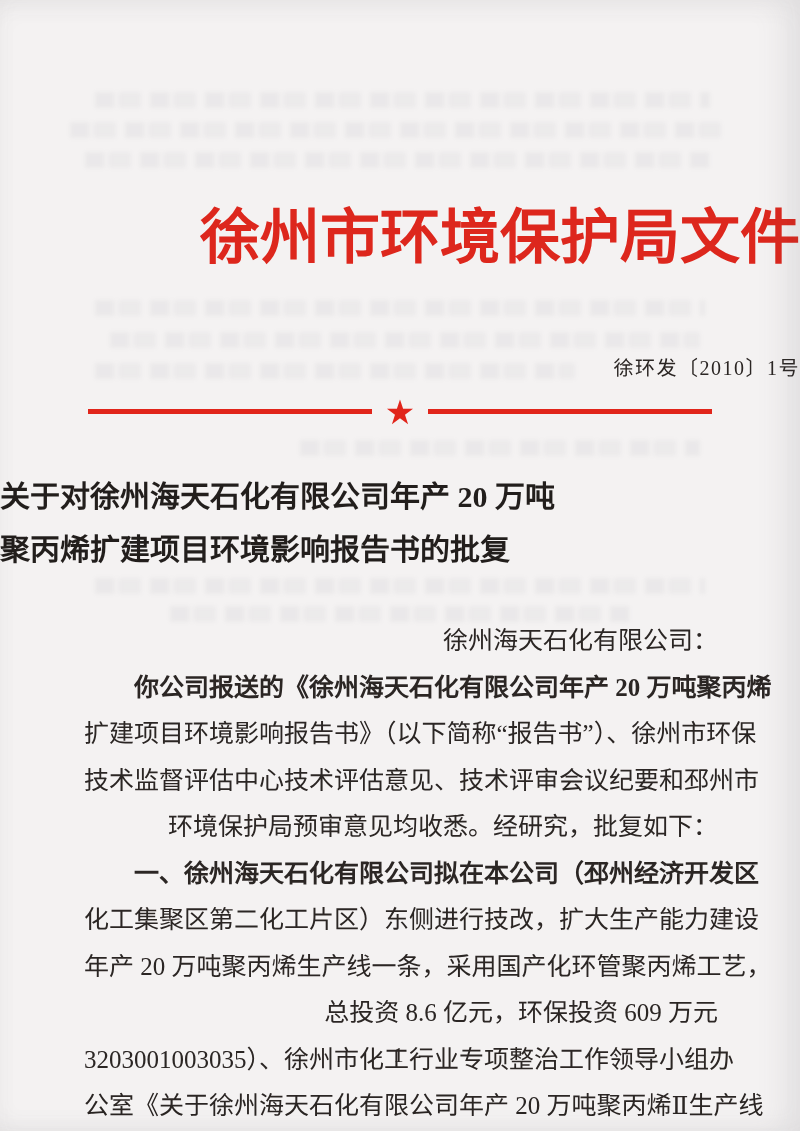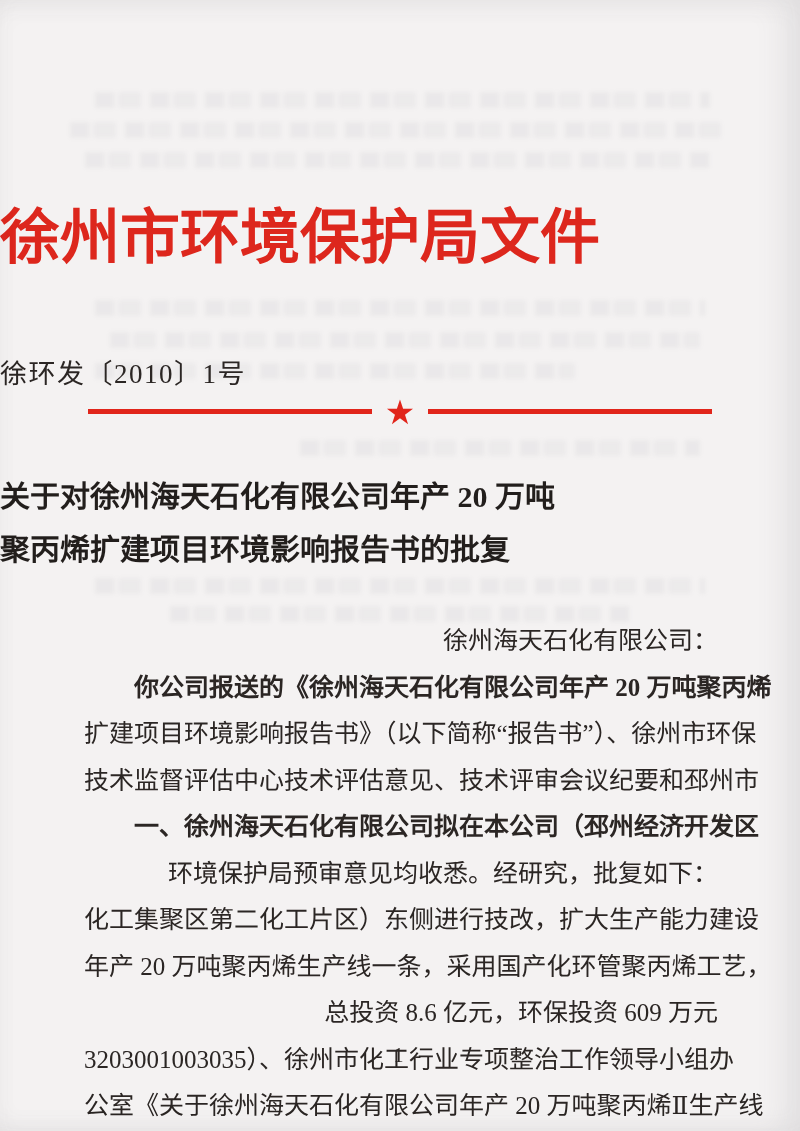--- a/index.html
+++ b/index.html
@@ -38,34 +38,34 @@
       rgba(140,140,150,0.00) 46px 55px);
     filter: blur(2.2px);
     opacity: 0.55;
     pointer-events: none;
   }
   .header-title {
     position: absolute;
     top: 188px;
     left: 0;
     width: 100%;
-    text-align: left;
+    text-align: right;
     font-size: 60px;
     font-weight: 700;
     letter-spacing: 0px;
     color: #dd271d;
     white-space: nowrap;
   }
   .doc-number {
     position: absolute;
     top: 352px;
     left: 0;
     width: 100%;
-    text-align: left;
-    font-size: 27px;
+    text-align: right;
+    font-size: 20px;
     letter-spacing: 1.5px;
     color: #2b2624;
   }
   .red-rule {
     position: absolute;
     top: 393px;
     left: 88px;
     width: 624px;
     height: 36px;
     display: flex;
@@ -156,22 +156,22 @@
   <div class="doc-title">
     <div>关于对徐州海天石化有限公司年产 20 万吨</div>
     <div>聚丙烯扩建项目环境影响报告书的批复</div>
   </div>
 
   <div class="doc-body">
     <div class="line">徐州海天石化有限公司：</div>
     <div class="line indent">你公司报送的《徐州海天石化有限公司年产 20 万吨聚丙烯</div>
     <div class="line">扩建项目环境影响报告书》（以下简称“报告书”）、徐州市环保</div>
     <div class="line">技术监督评估中心技术评估意见、技术评审会议纪要和邳州市</div>
+    <div class="line">环境保护局预审意见均收悉。经研究，批复如下：</div>
     <div class="line indent">一、徐州海天石化有限公司拟在本公司（邳州经济开发区</div>
-    <div class="line">环境保护局预审意见均收悉。经研究，批复如下：</div>
     <div class="line">化工集聚区第二化工片区）东侧进行技改，扩大生产能力建设</div>
     <div class="line">年产 20 万吨聚丙烯生产线一条，采用国产化环管聚丙烯工艺，</div>
     <div class="line">总投资 8.6 亿元，环保投资 609 万元</div>
     <div class="line">3203001003035）、徐州市化工行业专项整治工作领导小组办</div>
     <div class="line">公室《关于徐州海天石化有限公司年产 20 万吨聚丙烯Ⅱ生产线</div>
   </div>
 
   <div class="page-number">- 1 -</div>
 
 </div>

